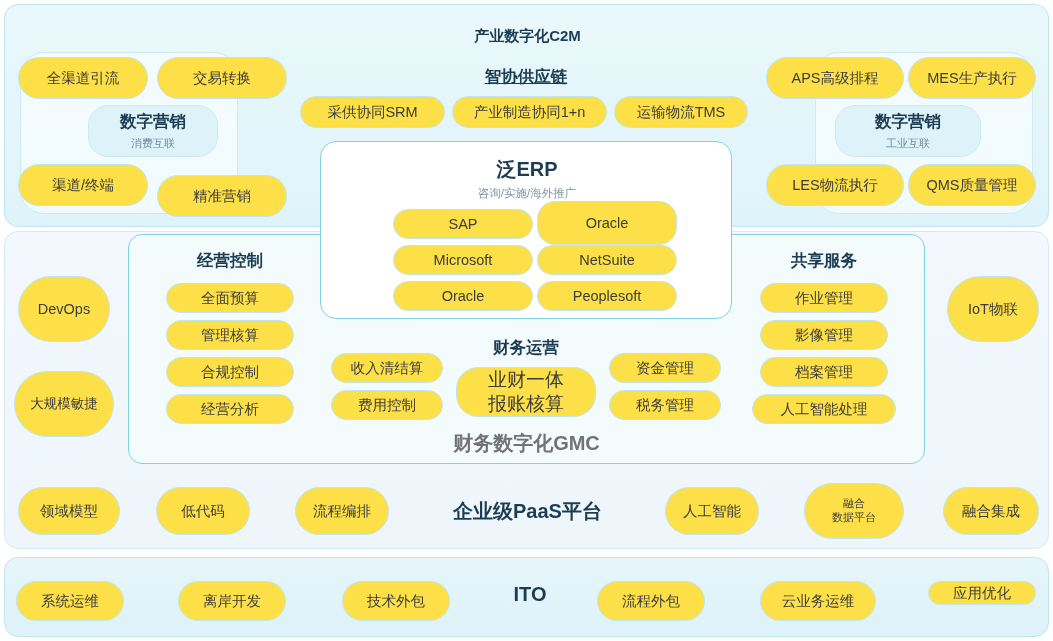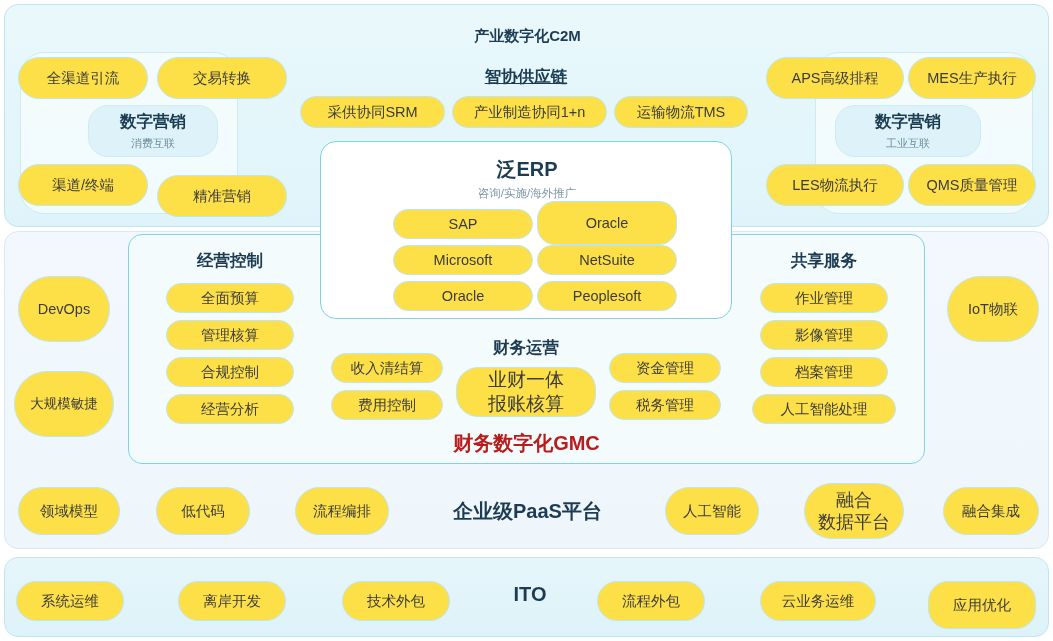--- a/index.html
+++ b/index.html
@@ -154,21 +154,21 @@
     background: #f4fbfd;
   }
   #gmc-title {
     position: absolute;
     left: 128px;
     top: 430px;
     width: 797px;
     text-align: center;
     font-size: 20px;
     font-weight: bold;
-    color: #b91c1c;
+    color: #737373;
     z-index: 7;
   }
   .sub-title {
     position: absolute;
     font-size: 16.5px;
     font-weight: bold;
     color: #1c3c52;
     text-align: center;
   }
 
@@ -278,26 +278,26 @@
 
   <div class="pill tall" style="position:absolute; left:18px; top:276px; width:92px; height:66px; border-radius:33px;">DevOps</div>
   <div class="pill tall" style="position:absolute; left:14px; top:371px; width:100px; height:66px; border-radius:33px; font-size:13.5px;">大规模敏捷</div>
   <div class="pill tall" style="position:absolute; left:947px; top:276px; width:92px; height:66px; border-radius:33px;">IoT物联</div>
 
   <div id="paas-title">企业级PaaS平台</div>
   <div class="pill" style="position:absolute; left:18px; top:487px; width:102px; height:48px; border-radius:24px;">领域模型</div>
   <div class="pill" style="position:absolute; left:156px; top:487px; width:94px; height:48px; border-radius:24px;">低代码</div>
   <div class="pill" style="position:absolute; left:295px; top:487px; width:94px; height:48px; border-radius:24px;">流程编排</div>
   <div class="pill" style="position:absolute; left:665px; top:487px; width:94px; height:48px; border-radius:24px;">人工智能</div>
-  <div class="pill" style="position:absolute; left:804px; top:483px; width:100px; height:56px; border-radius:28px; font-size:18px;">融合
+  <div class="pill" style="position:absolute; left:804px; top:483px; width:100px; height:56px; border-radius:28px; font-size:11px;">融合
 数据平台</div>
   <div class="pill" style="position:absolute; left:943px; top:487px; width:96px; height:48px; border-radius:24px;">融合集成</div>
 
   <div id="band-ito"></div>
   <div id="ito-title">ITO</div>
   <div class="pill" style="position:absolute; left:16px; top:581px; width:108px; height:40px; border-radius:20px;">系统运维</div>
   <div class="pill" style="position:absolute; left:178px; top:581px; width:108px; height:40px; border-radius:20px;">离岸开发</div>
   <div class="pill" style="position:absolute; left:342px; top:581px; width:108px; height:40px; border-radius:20px;">技术外包</div>
   <div class="pill" style="position:absolute; left:597px; top:581px; width:108px; height:40px; border-radius:20px;">流程外包</div>
   <div class="pill" style="position:absolute; left:760px; top:581px; width:116px; height:40px; border-radius:20px;">云业务运维</div>
-  <div class="pill" style="position:absolute; left:928px; top:581px; width:108px; height:48px; border-radius:20px;">应用优化</div>
+  <div class="pill" style="position:absolute; left:928px; top:581px; width:108px; height:24px; border-radius:20px;">应用优化</div>
 
 </div>
 
 </body></html>

